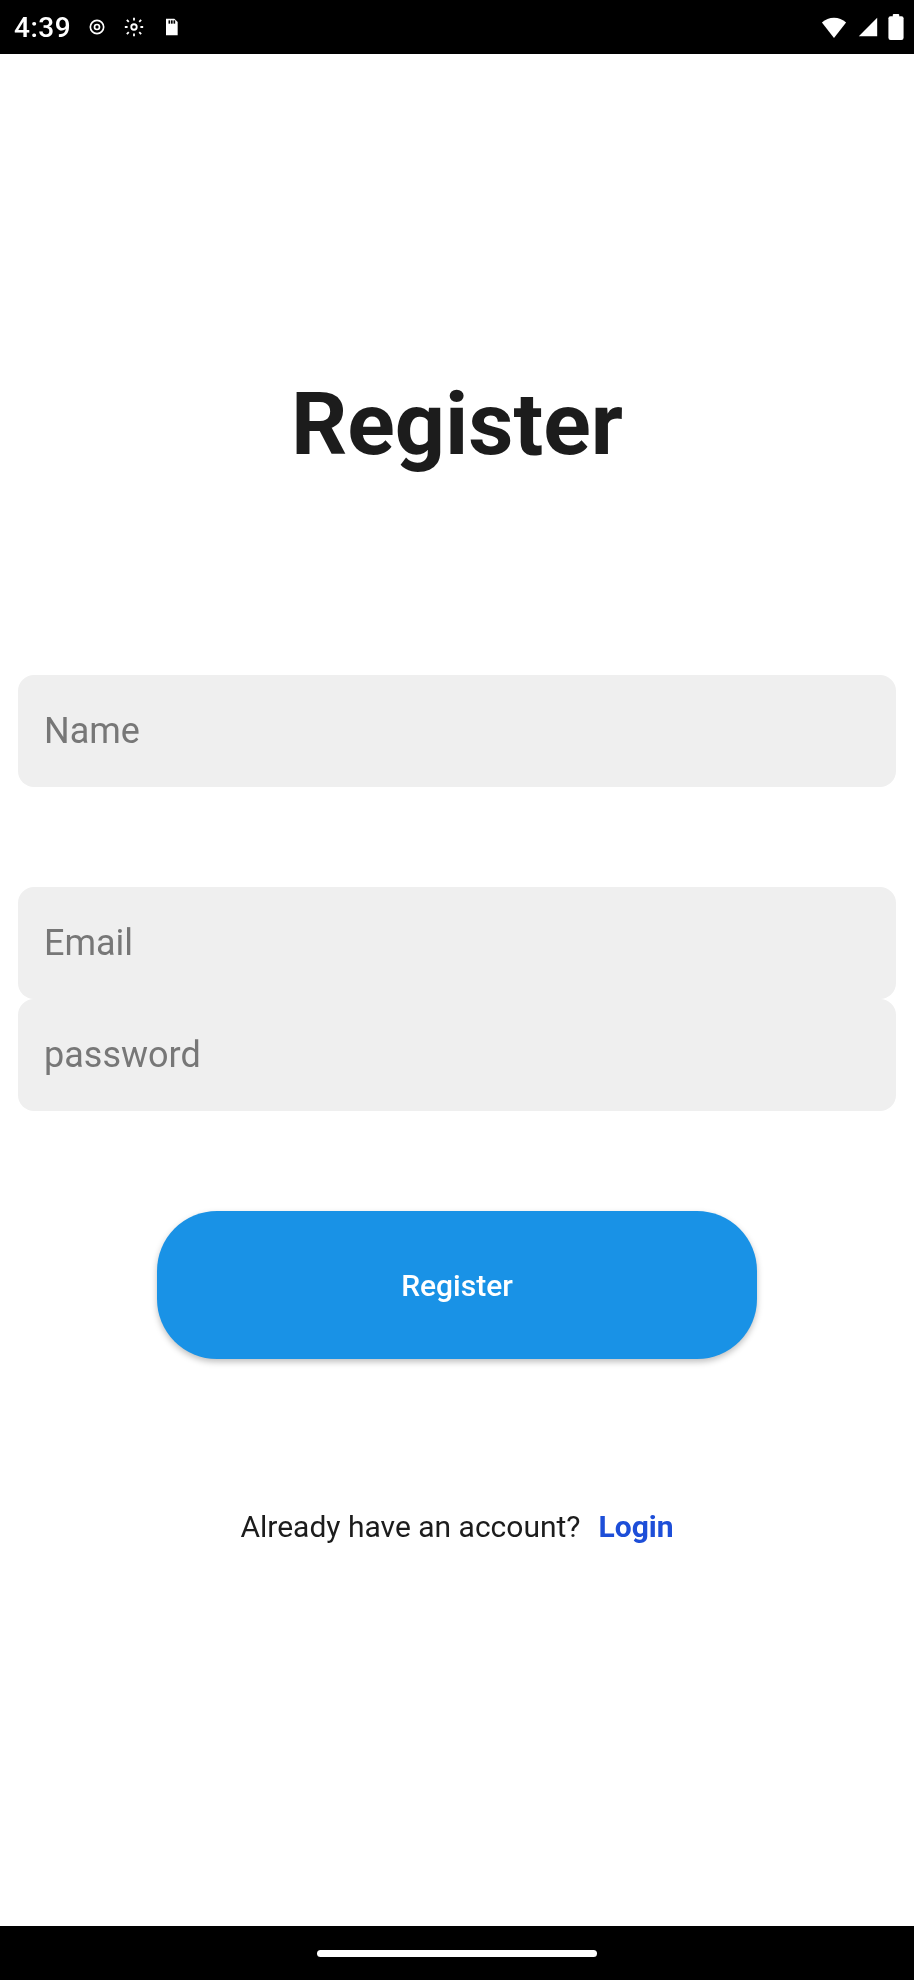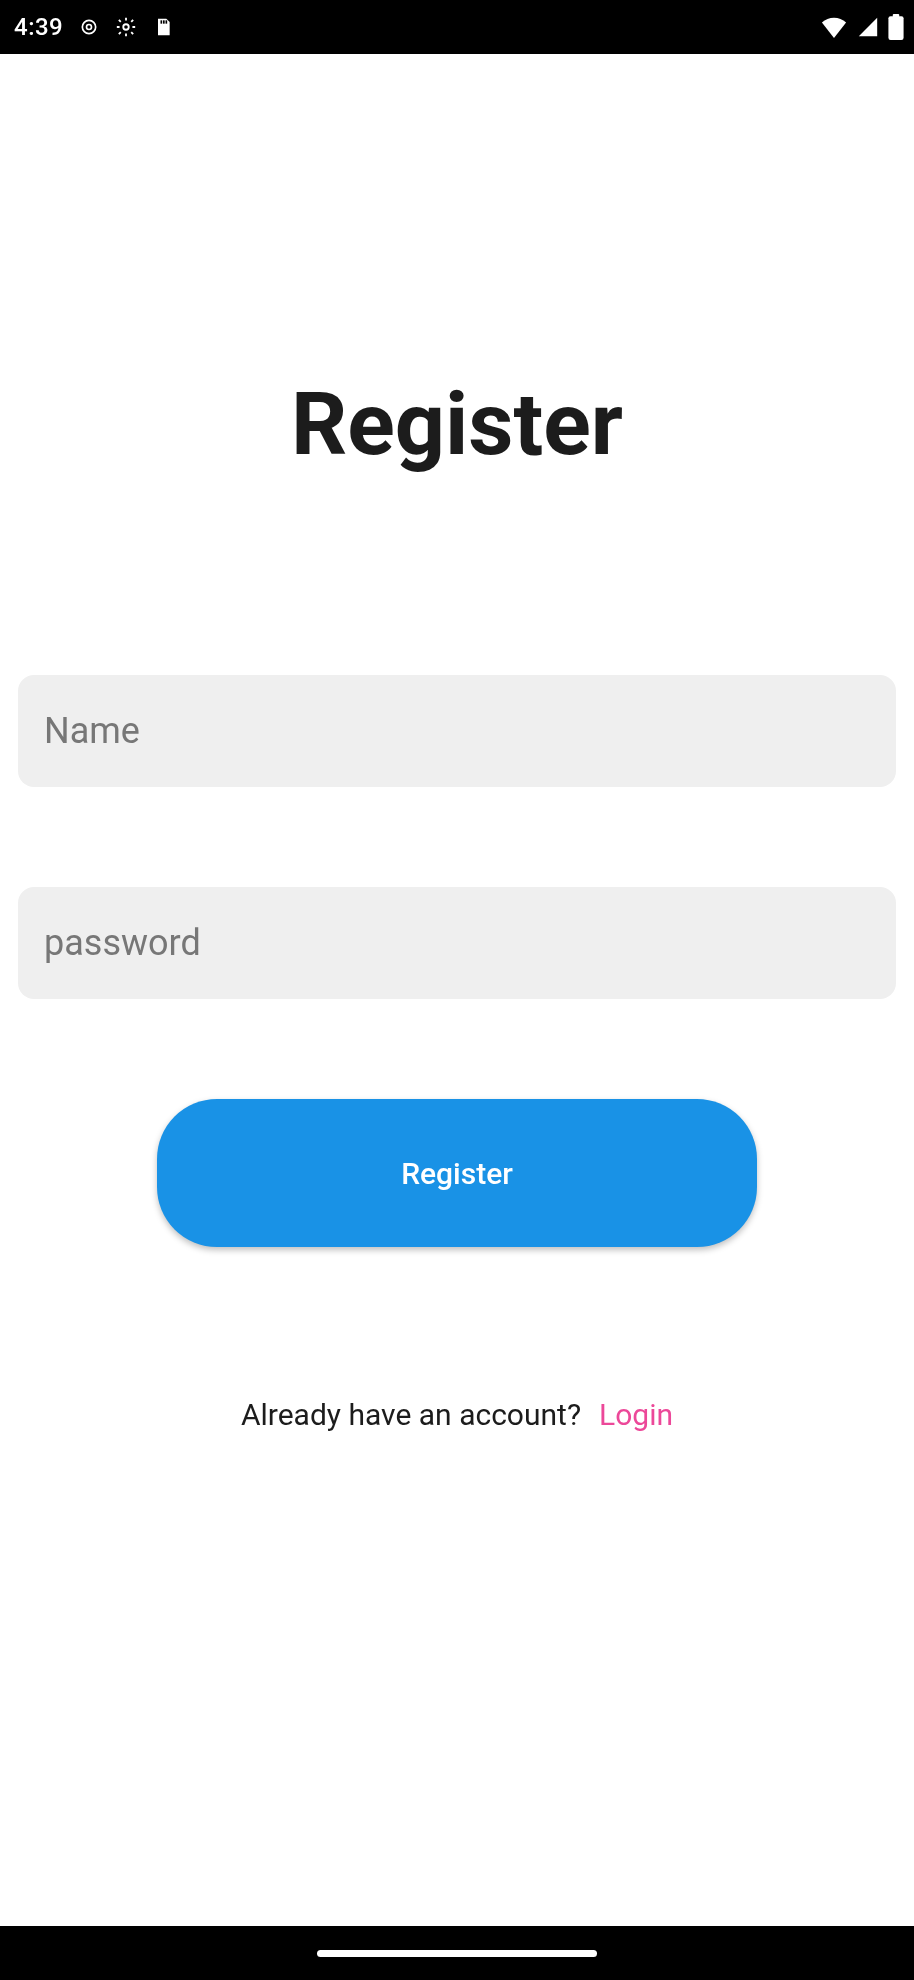--- a/index.html
+++ b/index.html
@@ -25,21 +25,21 @@
     }
 
     
     .status-bar {
       height: 54px;
       background: #000;
       color: #fff;
       display: flex;
       align-items: center;
       padding: 0 10px 0 14px;
-      font-size: 24px;
+      font-size: 28px;
       font-weight: 500;
       letter-spacing: 0.5px;
     }
     .status-left {
       display: flex;
       align-items: center;
       gap: 16px;
     }
     .status-right {
       margin-left: auto;
@@ -80,21 +80,21 @@
       padding: 0 26px;
       font-size: 36px;
       color: #0f172a;
       outline: none;
     }
     .field::placeholder {
       color: #777;
     }
     .field-name   { margin-top: 200px; }
     .field-email  { margin-top: 100px; }
-    .field-pass   { margin-top: 100px; }
+    .field-pass   { }
 
     .primary-btn {
       margin-top: 100px;
       width: 600px;
       height: 148px;
       border: none;
       border-radius: 60px;
       background: #1992e6;
       color: #fff;
       font-size: 30px;
@@ -109,22 +109,22 @@
     .login-row {
       margin-top: 150px;
       display: flex;
       align-items: flex-start;
       justify-content: center;
       gap: 18px;
       font-size: 30px;
     }
     .login-row .question { color: #1c1c1c; }
     .login-row .link {
-      color: #ec4899;
-      font-weight: 400;
+      color: #1d4ed8;
+      font-weight: 700;
       cursor: pointer;
     }
 
     
     .nav-bar {
       height: 54px;
       background: #000;
       display: flex;
       align-items: center;
       justify-content: center;
@@ -184,20 +184,21 @@
       </span>
     </div>
   </div>
 
   <div class="app">
 
     <h1 class="title">Register</h1>
 
     <input class="field field-name" type="text" placeholder="Name" style="">
 
+    <input class="field field-email" type="email" placeholder="Email" style="">
 
     <input class="field field-pass" type="password" placeholder="password" style="">
 
     <button class="primary-btn">Register</button>
 
     <div class="login-row">
       <span class="question">Already have an account?</span>
       <span class="link">Login</span>
     </div>
 

